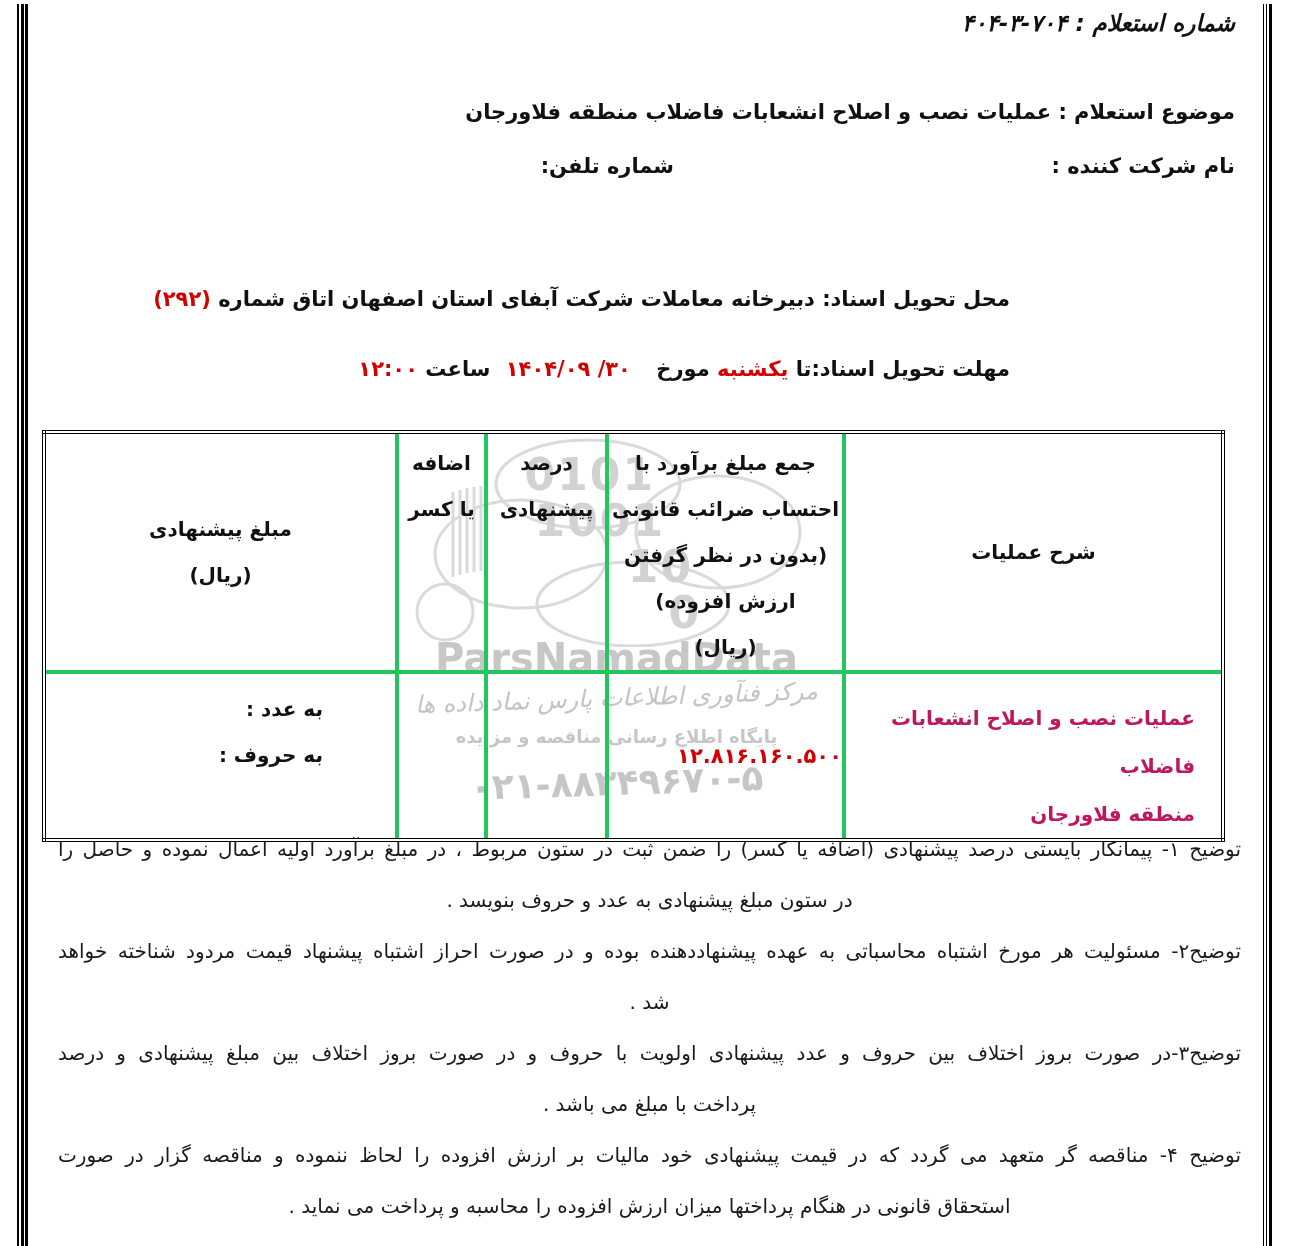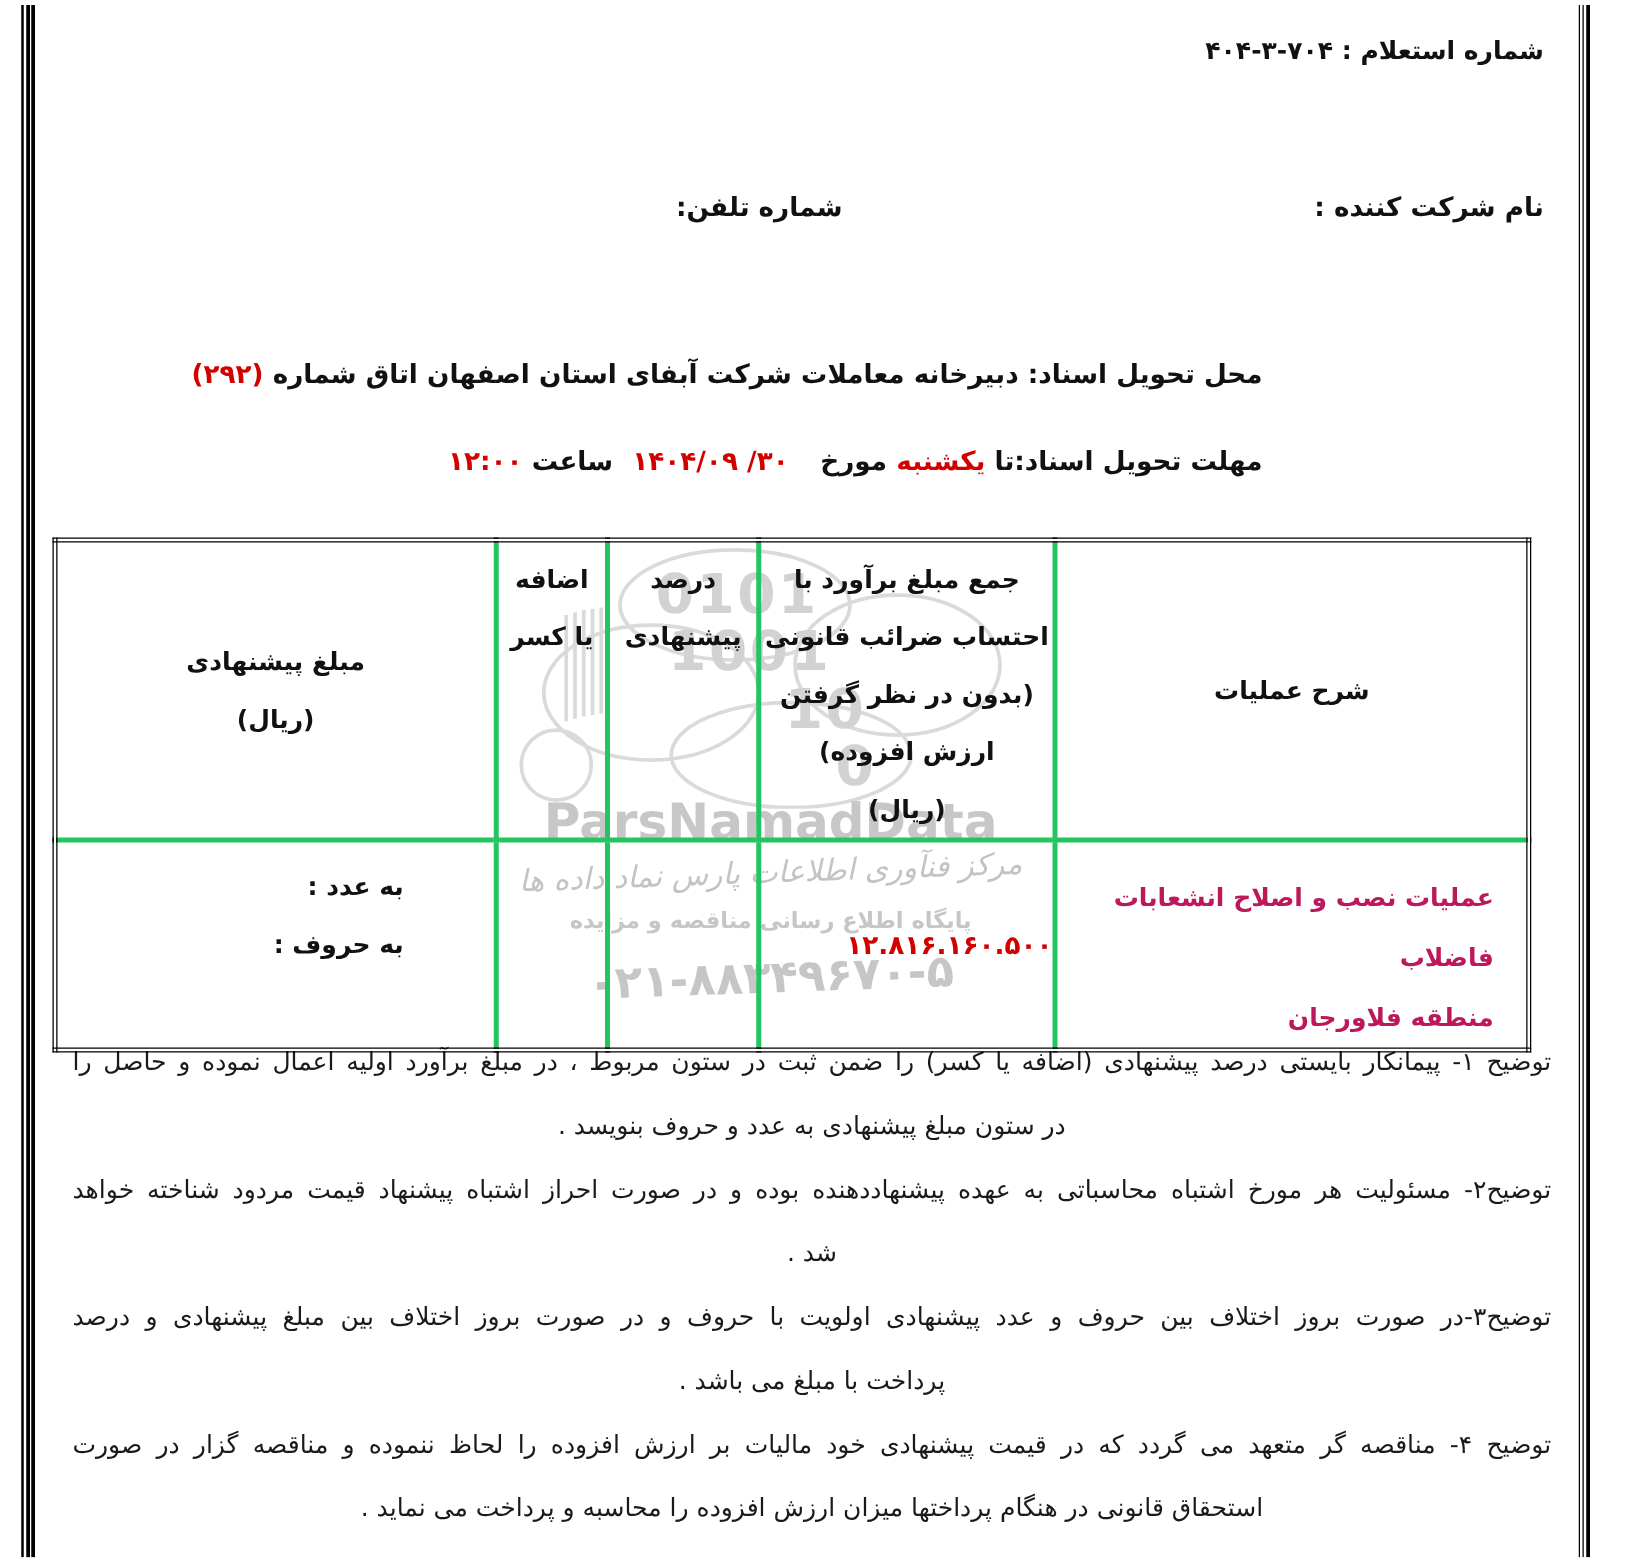--- a/index.html
+++ b/index.html
@@ -20,21 +20,21 @@
   .vl2 { left: 21px;  width: 3px; }
   .vl3 { left: 25px;  width: 3px; }
   .vr1 { left: 1263px; width: 1px; }
   .vr2 { left: 1266px; width: 1px; }
   .vr3 { left: 1269px; width: 3px; }
 
   .abs { position: absolute; }
   .red { color: #d30000; }
   .pre { white-space: pre-line; }
 
-  .h-line1 { top: 28px;  right: 68px; font-size: 20px; font-weight: bold; }
+  .h-line1 { top: 10px;  right: 68px; font-size: 23px; font-weight: bold; font-style: italic; }
   .h-line2 { top: 100px; right: 68px; font-size: 21px; font-weight: bold; }
   .h-line3 { top: 154px; right: 68px; left: 60px; font-size: 21px; font-weight: bold; }
   .phone-label { position: absolute; right: 561px; top: 0; }
 
   .d-line1 { top: 287px; right: 293px; font-size: 21px; font-weight: bold; }
   .d-line2 { top: 357px; right: 293px; font-size: 21px; font-weight: bold; }
   .deadline-date { display: inline-block; direction: ltr; unicode-bidi: isolate; margin: 0 18px 0 8px; }
   .num-ltr { direction: ltr; unicode-bidi: isolate; }
 
   
@@ -104,20 +104,21 @@
   <div class="vrule vl3"></div>
   <div class="vrule vr1"></div>
   <div class="vrule vr2"></div>
   <div class="vrule vr3"></div>
 
   <div class="abs h-line1">
     <span>شماره استعلام :</span>
     <span>۷۰۴-۳-۴۰۴</span>
   </div>
 
+  <div class="abs h-line2">موضوع استعلام : عملیات نصب و اصلاح انشعابات فاضلاب منطقه فلاورجان</div>
 
   <div class="abs h-line3">
     <span>نام شرکت کننده :</span>
     <span class="phone-label">شماره تلفن:</span>
   </div>
 
   <div class="abs d-line1">
     <span>محل تحویل اسناد: دبیرخانه معاملات شرکت آبفای استان اصفهان اتاق شماره </span>
     <span class="red">(۲۹۲)</span>
   </div>

